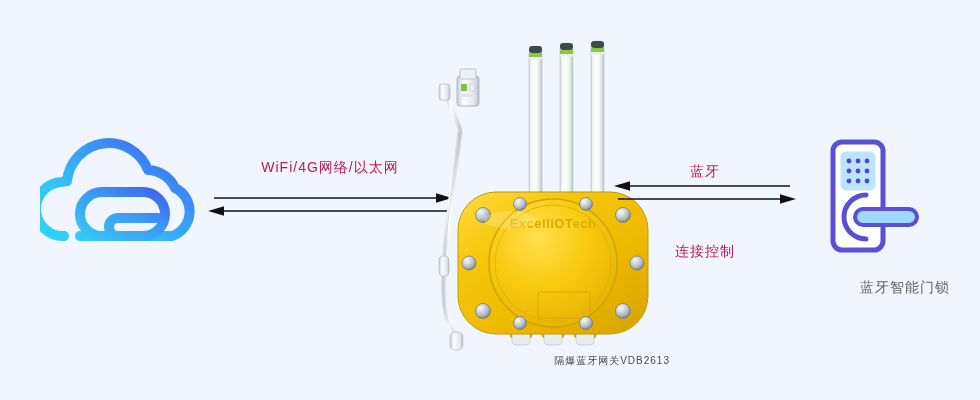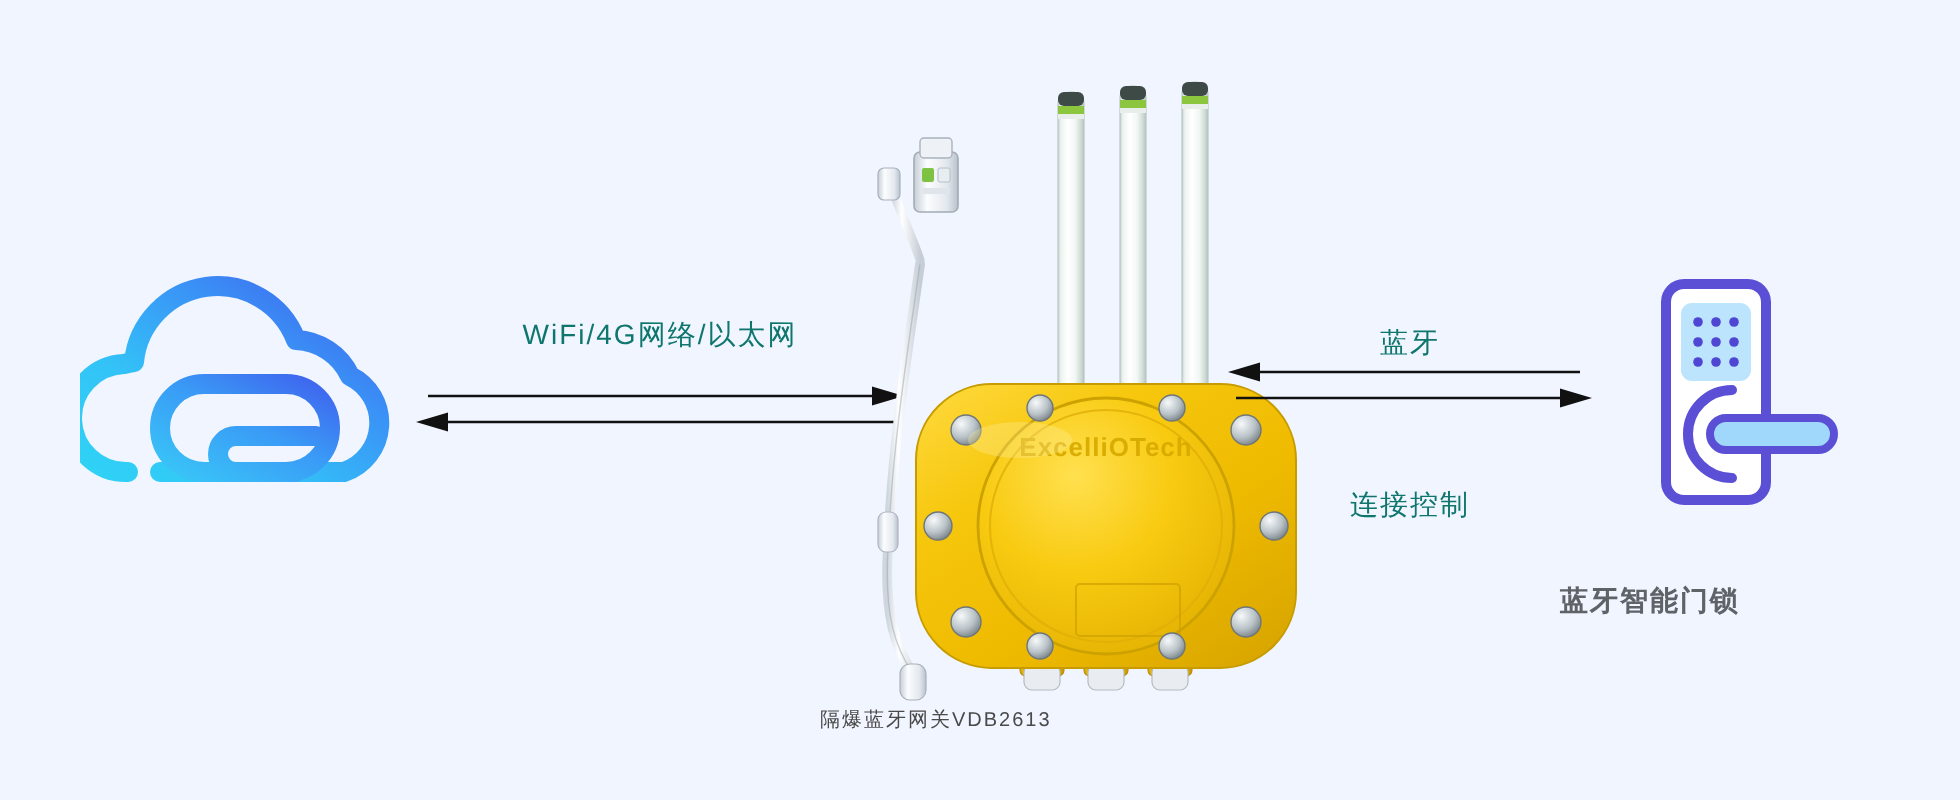--- a/index.html
+++ b/index.html
@@ -17,21 +17,21 @@
   #diagram {
     position: absolute;
     left: 0; top: 0;
     width: 980px;
     height: 400px;
   }
 
   
   .node {
     position: absolute;
-    text-align: left;
+    text-align: right;
   }
   .node-label {
     font-size: 14px;
     color: #5f6368;
     letter-spacing: 1px;
     white-space: nowrap;
     line-height: 1;
   }
 
   
@@ -53,21 +53,21 @@
     left: 780px;
     top: 128px;
     width: 170px;
   }
   #lock-node .icon-wrap {
     height: 140px;
     display: flex;
     align-items: center;
     justify-content: center;
   }
-  #lock-node .node-label { margin-top: 25px; font-weight: bold; }
+  #lock-node .node-label { margin-top: 12px; }
 
   
   #gateway-node {
     left: 410px;
     top: 24px;
     width: 260px;
   }
   #gateway-node .icon-wrap {
     position: relative;
     height: 330px;
@@ -77,21 +77,21 @@
     font-size: 10px;
     color: #4a4a4a;
   }
 
   
   .link {
     position: absolute;
   }
   .link-caption {
     font-size: 14px;
-    color: #0f766e;
+    color: #be185d;
     text-align: center;
     white-space: nowrap;
     letter-spacing: 1px;
     line-height: 1;
   }
   .arrows {
     position: relative;
   }
 
   #link-left {

